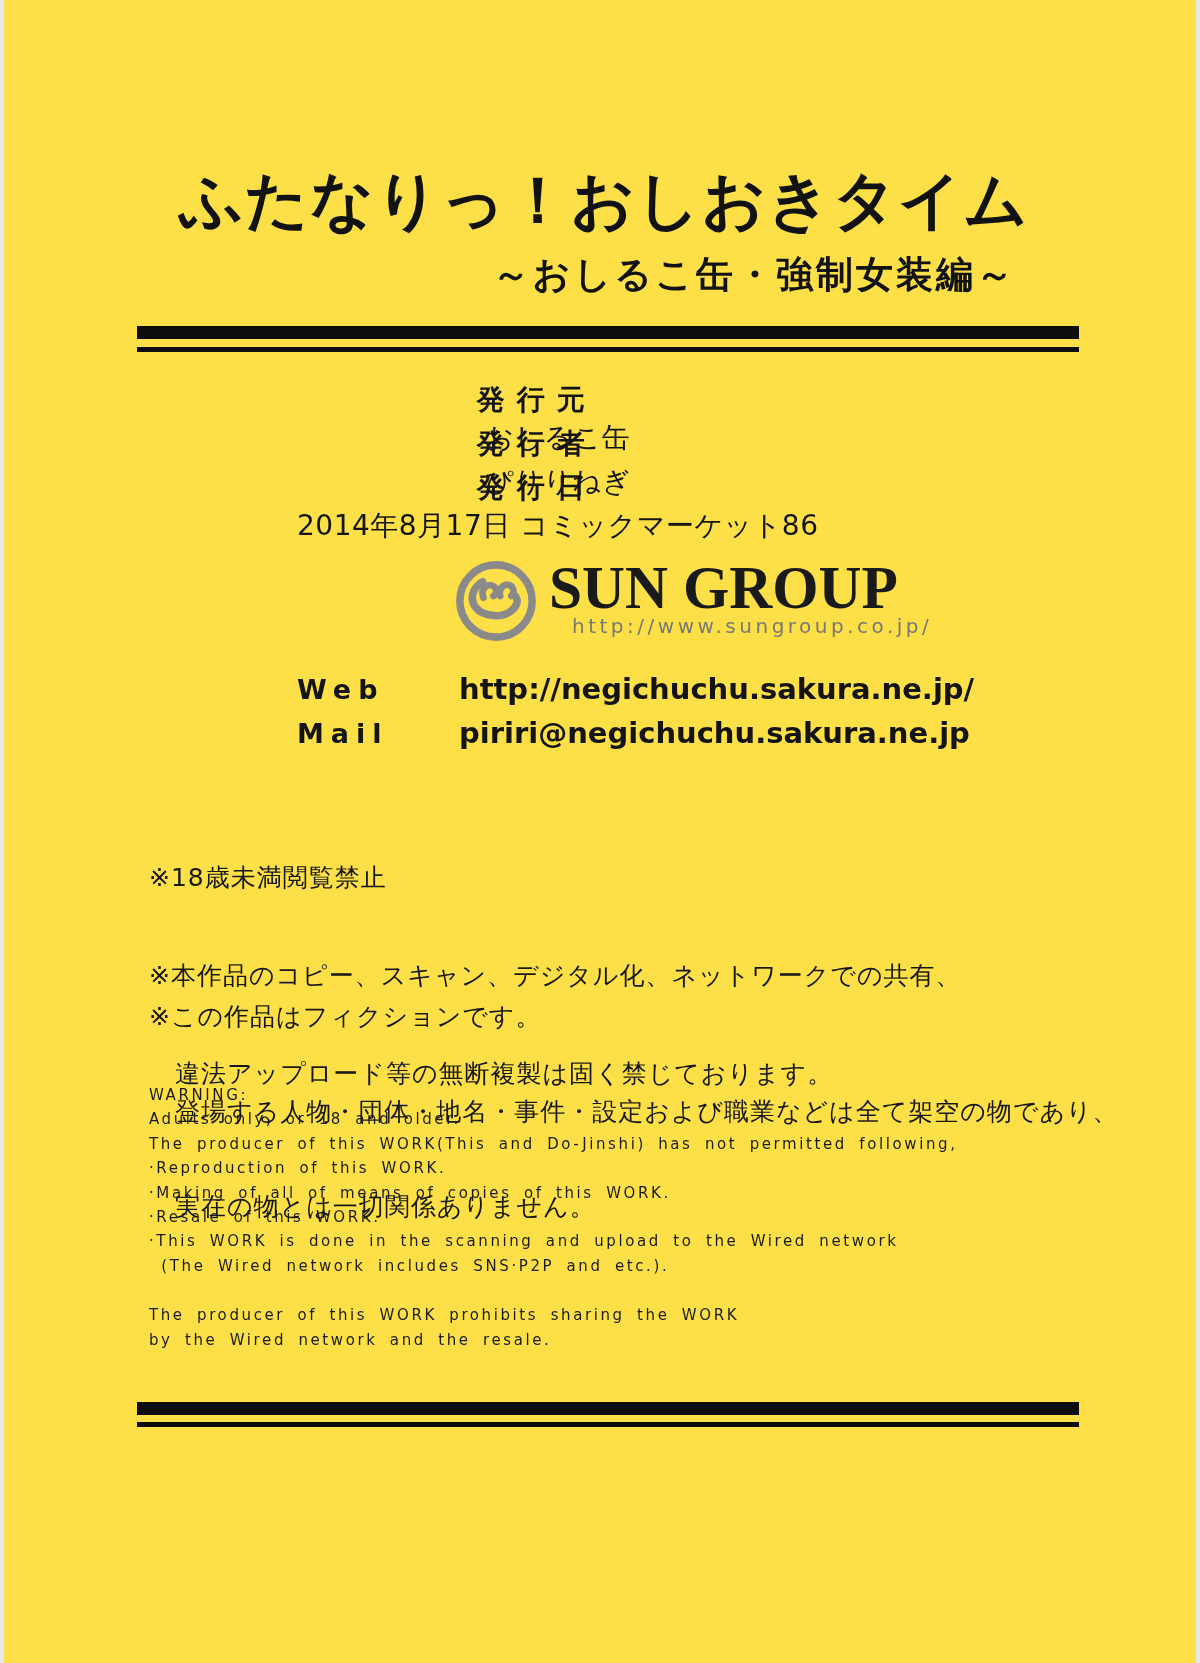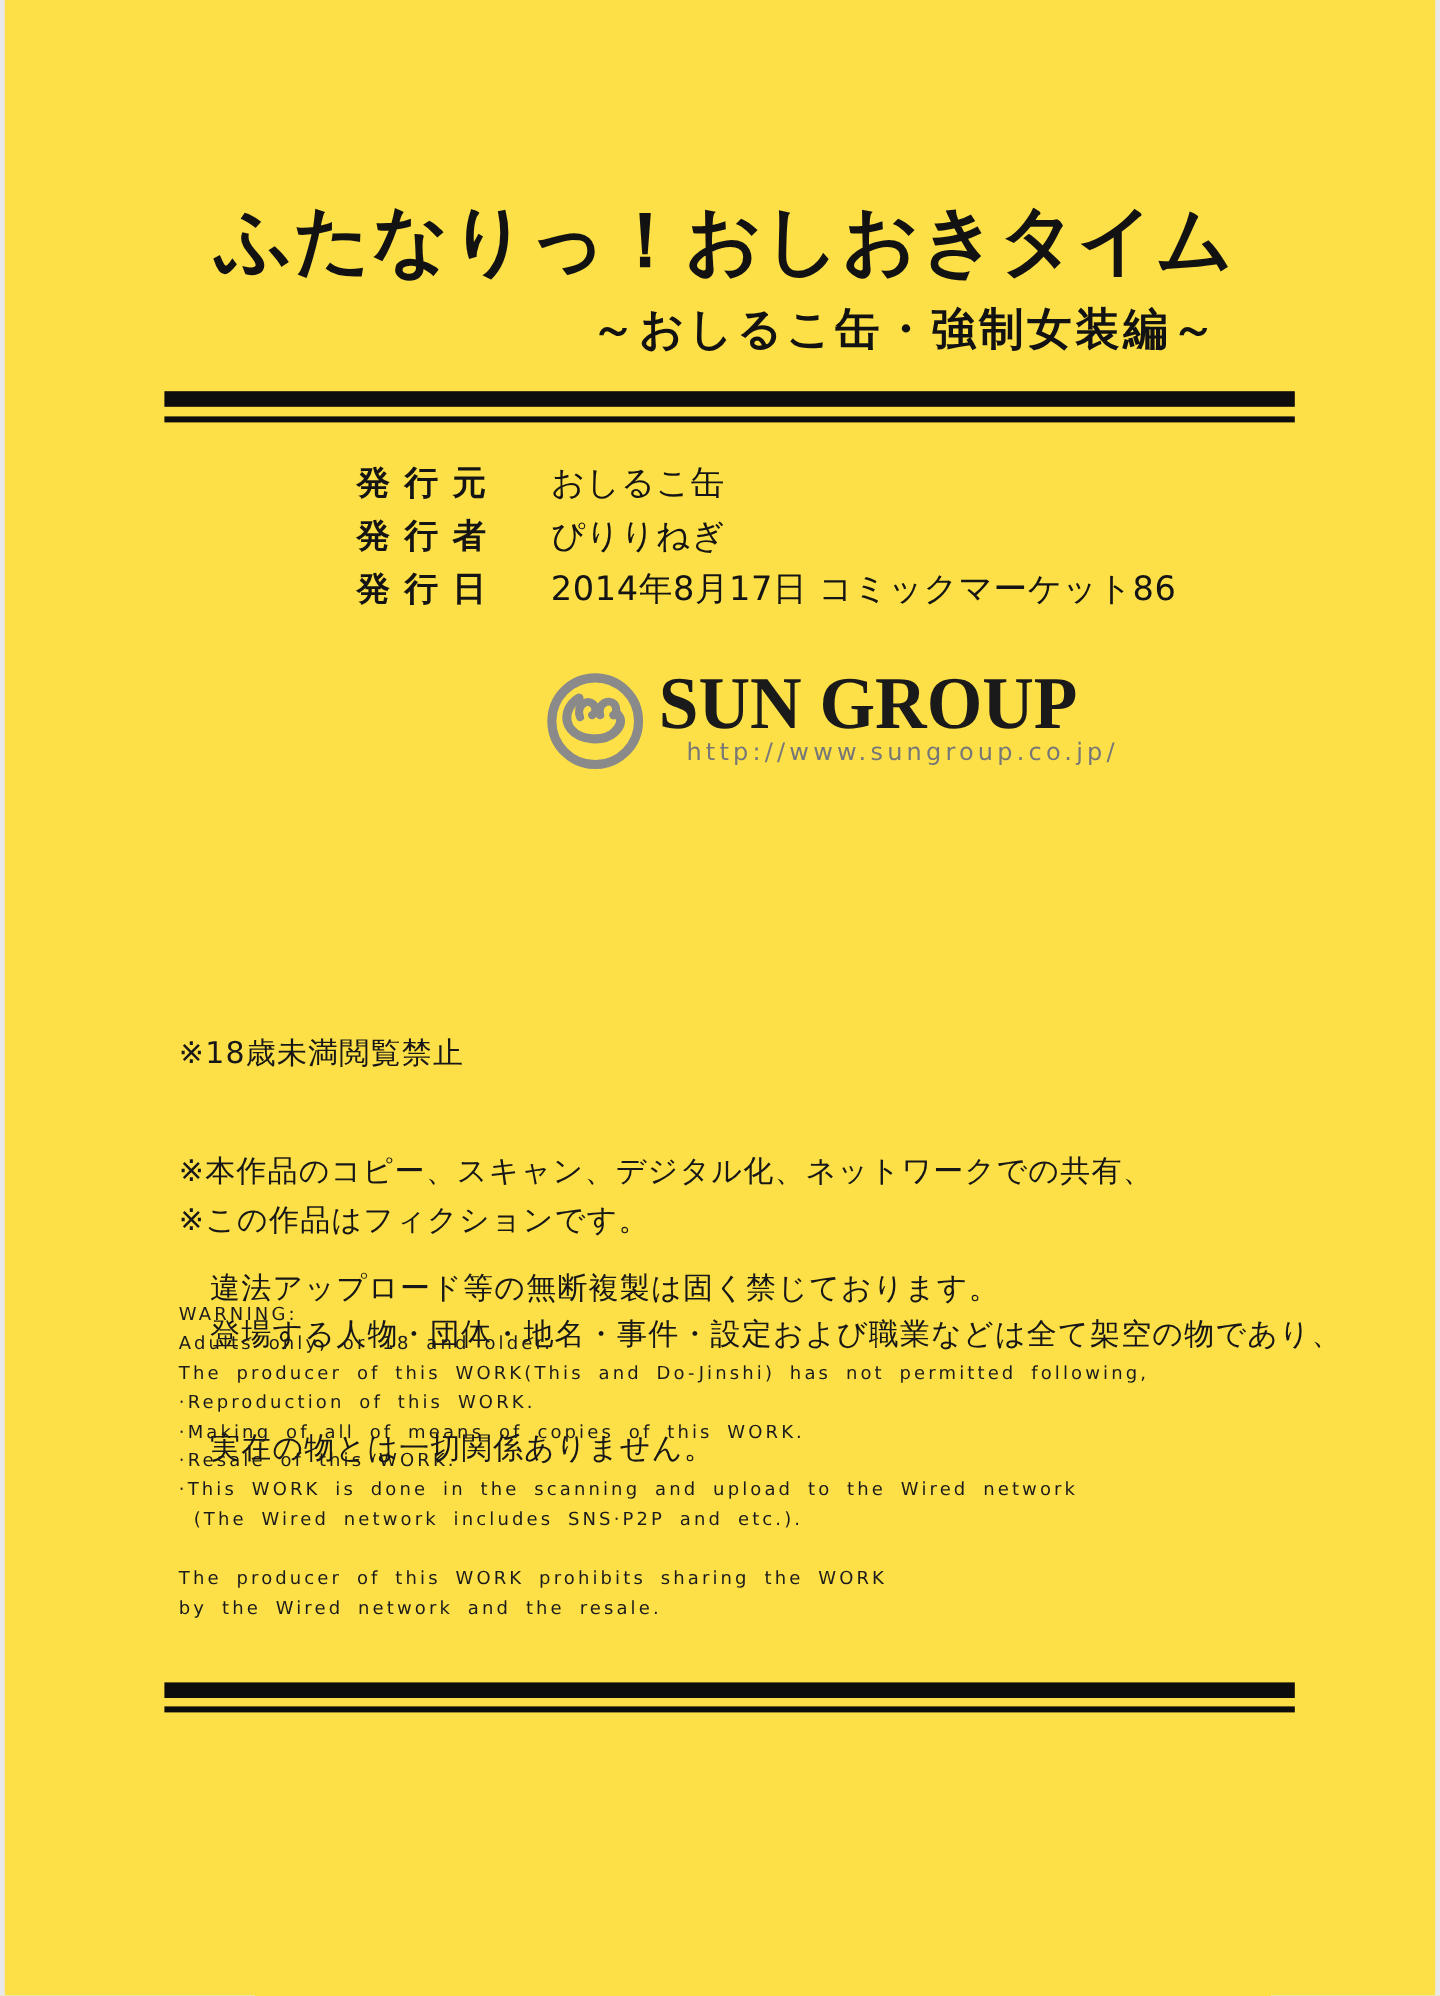--- a/index.html
+++ b/index.html
@@ -25,21 +25,21 @@
     text-align:right;
     font-size:37px;font-weight:bold;letter-spacing:3px;
     color:#121212;
   }
   
   .bar{position:absolute;left:133px;width:942px;background:#0d0d0d;}
   .bar-thick{height:13px;}
   .bar-thin{height:5px;}
   
   .credits{position:absolute;left:293px;top:381px;}
-  .credit-row{display:flex;height:44px;align-items:center;}
+  .credit-row{display:flex;height:44px;align-items:center;flex-direction:column;}
   .credit-label{
     width:162px;font-weight:bold;font-size:28px;letter-spacing:12px;
     white-space:nowrap;
   }
   .credit-value{font-size:28px;white-space:nowrap;letter-spacing:0.5px;}
   
   .sun-logo{position:absolute;left:450px;top:558px;width:84px;height:86px;}
   .sun-name{
     position:absolute;left:545px;top:552px;
     font-family:"Liberation Serif","DejaVu Serif",serif;
@@ -103,20 +103,30 @@
 
   <svg class="sun-logo" viewBox="0 0 100 100">
     <circle cx="50" cy="50" r="43" fill="none" stroke="#8a8a8a" stroke-width="9"></circle>
     <path d="M34 27 C22 34 18 48 26 58 C35 69 58 71 69 61 C76 55 77 48 72 43" fill="none" stroke="#8a8a8a" stroke-width="9" stroke-linecap="round"></path>
     <path d="M35 46 C31 35 41 27 48 33 C51 36 51 42 47 44" fill="none" stroke="#8a8a8a" stroke-width="8" stroke-linecap="round"></path>
     <path d="M55 44 C52 33 63 27 69 33 C72 37 71 42 68 44" fill="none" stroke="#8a8a8a" stroke-width="8" stroke-linecap="round"></path>
   </svg>
   <div class="sun-name">SUN GROUP</div>
   <div class="sun-url">http://www.sungroup.co.jp/</div>
 
+  <div class="contact">
+    <div class="contact-row">
+      <span class="contact-label">Web</span>
+      <span class="contact-value">http://negichuchu.sakura.ne.jp/</span>
+    </div>
+    <div class="contact-row">
+      <span class="contact-label">Mail</span>
+      <span class="contact-value">piriri@negichuchu.sakura.ne.jp</span>
+    </div>
+  </div>
 
   <div class="jp-block jp-block-1">
     <div class="jp-line">※18歳未満閲覧禁止</div>
     <div class="jp-line">※本作品のコピー、スキャン、デジタル化、ネットワークでの共有、</div>
     <div class="jp-line">　違法アップロード等の無断複製は固く禁じております。</div>
   </div>
 
   <div class="jp-block jp-block-2">
     <div class="jp-line">※この作品はフィクションです。</div>
     <div class="jp-line">　登場する人物・団体・地名・事件・設定および職業などは全て架空の物であり、</div>

